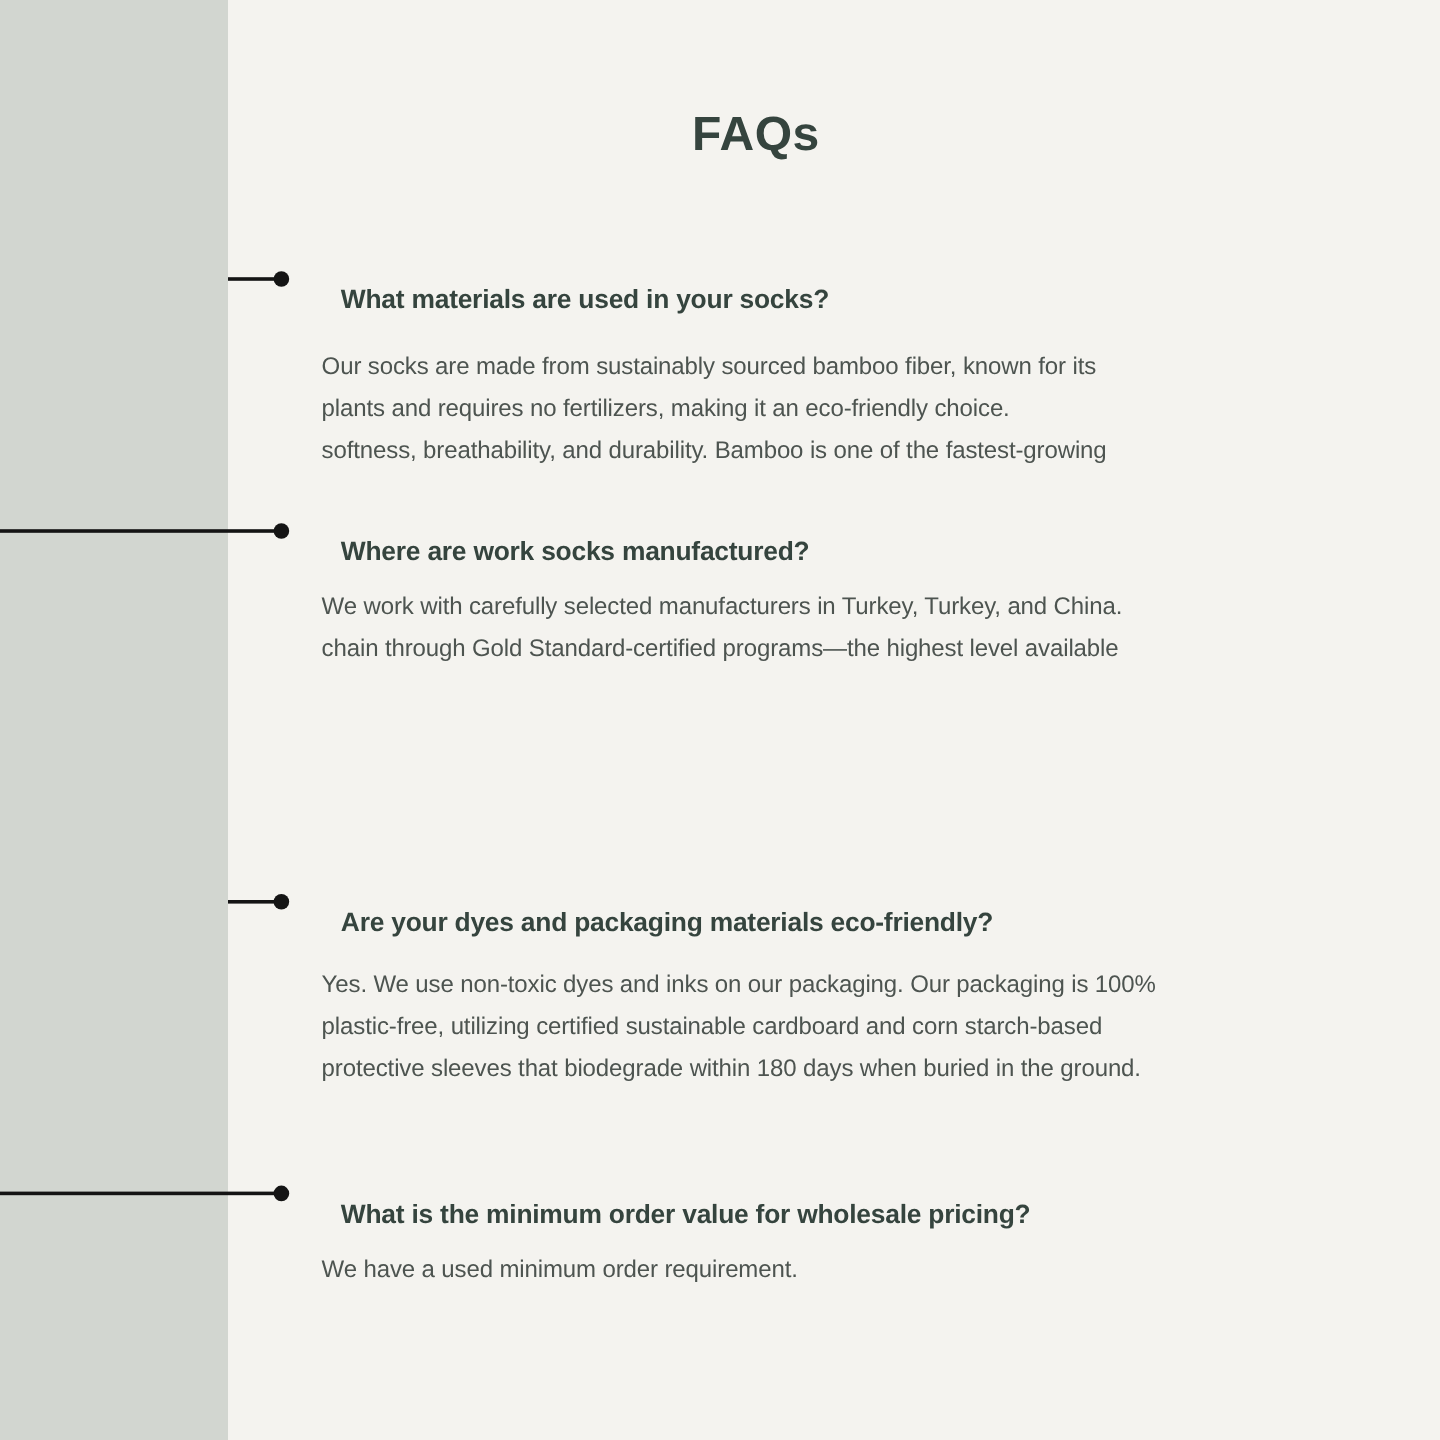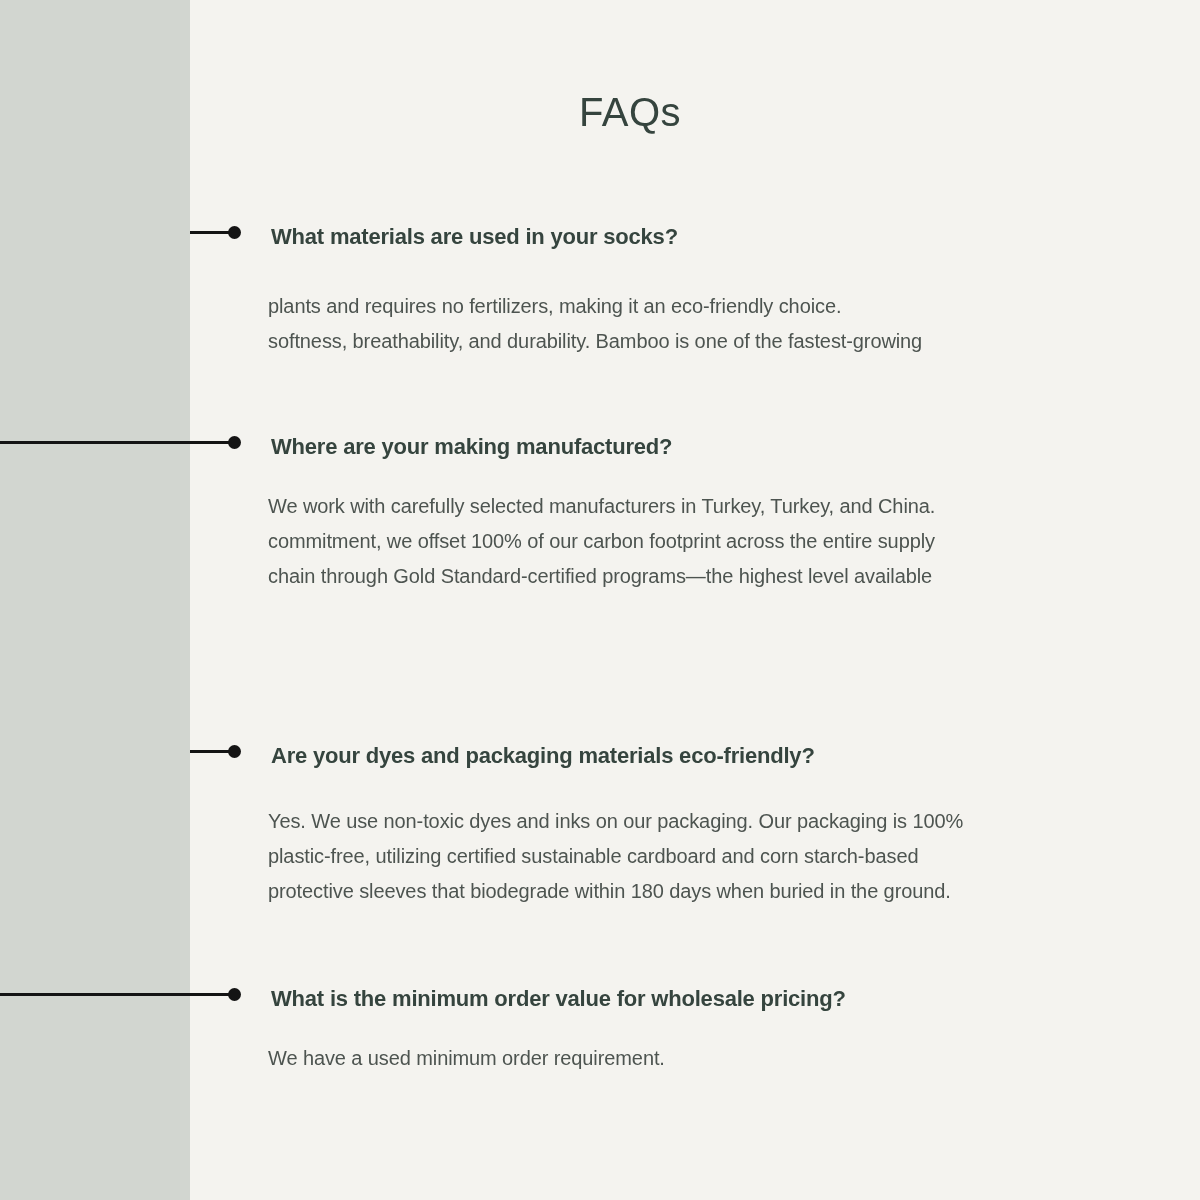--- a/index.html
+++ b/index.html
@@ -21,21 +21,21 @@
     background: #d2d6d0;
   }
   .title {
     position: absolute;
     top: 90px;
     left: 630px;
     transform: translateX(-50%);
     margin: 0;
     font-size: 40px;
     line-height: 44px;
-    font-weight: normal;
+    font-weight: bold;
     letter-spacing: 0.5px;
     color: #35443e;
     white-space: nowrap;
   }
   .connector {
     position: absolute;
     height: 3px;
     background: #141414;
     z-index: 2;
   }
@@ -50,21 +50,21 @@
     background: #141414;
     z-index: 2;
   }
   .d1 { left: 228px; top: 226px; }
   .d2 { left: 228px; top: 436px; }
   .d3 { left: 228px; top: 745px; }
   .d4 { left: 228px; top: 988px; }
   .question {
     position: absolute;
     left: 268px;
-    margin: 3px;
+    margin: 16px;
     font-size: 22px;
     line-height: 28px;
     font-weight: bold;
     letter-spacing: -0.2px;
     color: #35443e;
     white-space: nowrap;
   }
   .q1 { top: 220px; }
   .q2 { top: 430px; }
   .q3 { top: 739px; }
@@ -89,30 +89,30 @@
 <body>
 
 <div class="sidebar"></div>
 
 <h1 class="title">FAQs</h1>
 
 <div class="connector c1"></div>
 <div class="dot d1"></div>
 <h2 class="question q1">What materials are used in your socks?</h2>
 <div class="answer a1">
+  <span>Our socks are made from sustainably sourced bamboo fiber, known for its</span>
   <span>plants and requires no fertilizers, making it an eco-friendly choice.</span>
   <span>softness, breathability, and durability. Bamboo is one of the fastest-growing</span>
 </div>
 
 <div class="connector c2"></div>
 <div class="dot d2"></div>
-<h2 class="question q2">Where are your making manufactured?</h2>
+<h2 class="question q2">Where are work socks manufactured?</h2>
 <div class="answer a2">
   <span>We work with carefully selected manufacturers in Turkey, Turkey, and China.</span>
-  <span>commitment, we offset 100% of our carbon footprint across the entire supply</span>
   <span>chain through Gold Standard-certified programs—the highest level available</span>
 </div>
 
 <div class="connector c3"></div>
 <div class="dot d3"></div>
 <h2 class="question q3">Are your dyes and packaging materials eco-friendly?</h2>
 <div class="answer a3">
   <span>Yes. We use non-toxic dyes and inks on our packaging. Our packaging is 100%</span>
   <span>plastic-free, utilizing certified sustainable cardboard and corn starch-based</span>
   <span>protective sleeves that biodegrade within 180 days when buried in the ground.</span>

